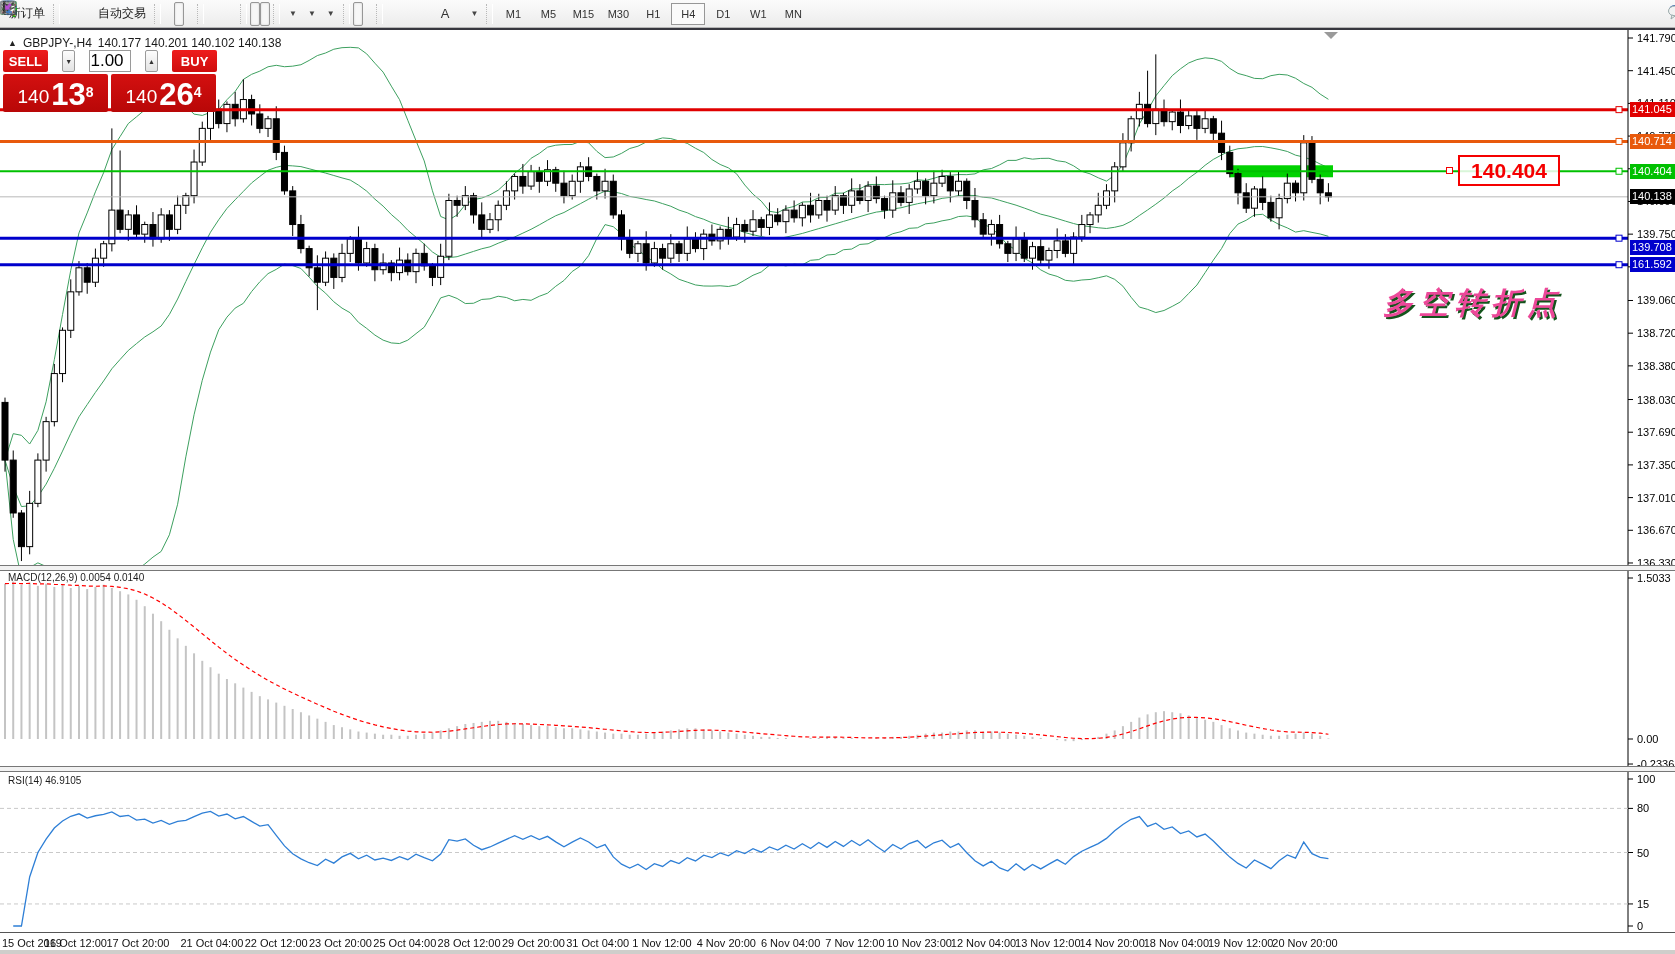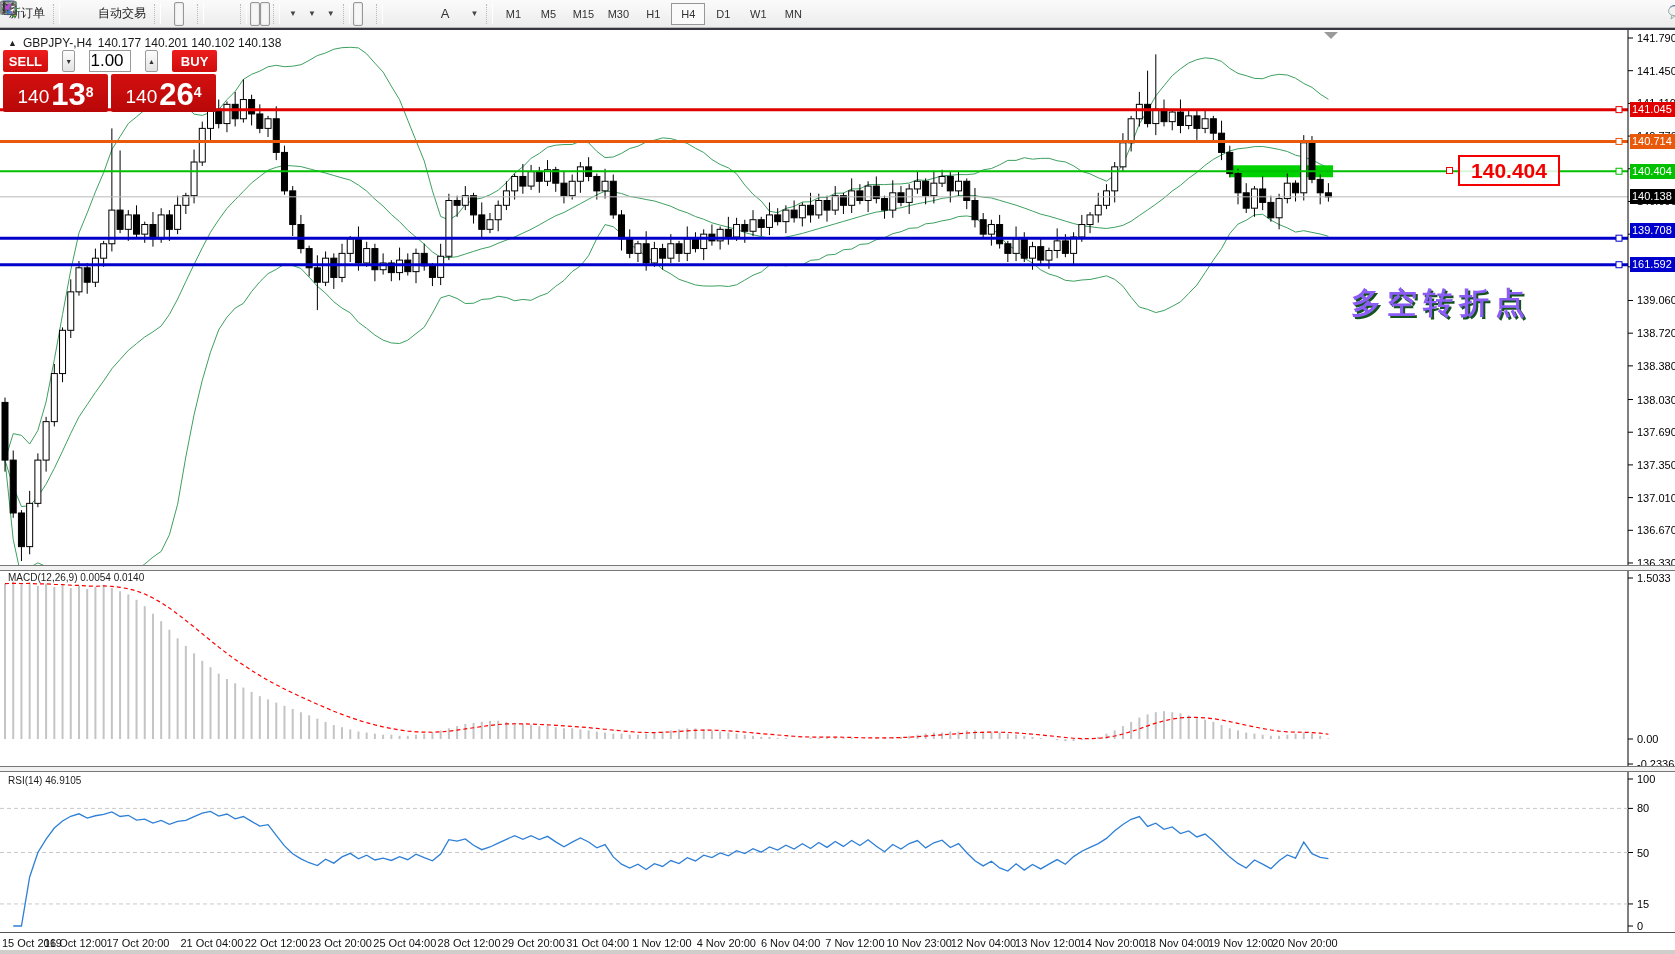--- a/index.html
+++ b/index.html
@@ -39,22 +39,22 @@
   .tp-big .pre{font-size:19px;margin-right:2px;line-height:26px;text-align:center;}
   .tp-big .big{font-size:31px;font-weight:bold;line-height:30px;}
   .tp-big .sup{font-size:14px;font-weight:bold;line-height:36px;vertical-align:top;align-self:flex-start;}
   
   .ax-box{position:absolute;left:1630px;width:45px;height:15px;color:#fff;font-size:11px;line-height:15px;
     padding-left:2px;box-sizing:border-box;}
   
   #callout{position:absolute;left:1458px;top:155px;width:98px;height:27px;border:2px solid #f50000;color:#f50000;
     font-size:21px;font-weight:bold;display:flex;align-items:center;justify-content:center;background:rgba(255,255,255,.85);}
   #callout-handle{position:absolute;left:1446px;top:167px;width:7px;height:7px;background:#fff;border:1px solid #f50000;box-sizing:border-box;}
-  #turning-point{position:absolute;left:1351px;top:283px;font-size:30px;font-weight:bold;color:#8b5cf6;
-    text-shadow:2px 2px 0 #14541c;letter-spacing:6px;white-space:nowrap;}
+  #turning-point{position:absolute;left:1383px;top:283px;font-size:30px;font-weight:bold;color:#ec4899;
+    text-shadow:2px 2px 0 #14541c;letter-spacing:6px;white-space:nowrap;font-style:italic;}
   
   .ind-label{position:absolute;left:8px;font-size:10px;color:#1c1c1c;}
   
   .splitter{position:absolute;left:0;width:1675px;height:6px;background:#f2f2f2;border-top:1px solid #777;border-bottom:1px solid #777;box-sizing:border-box;}
   
   #time-axis{position:absolute;left:0;top:933px;width:1556px;height:21px;background:#fff;}
   #time-axis .t-lbl{position:absolute;top:4px;font-size:11px;color:#111;white-space:nowrap;}
   #bottom-band{position:absolute;left:0;top:950px;width:1675px;height:4px;background:#cfcecb;}
   svg{position:absolute;left:0;top:0;}
 </style>
@@ -902,21 +902,21 @@
     <span>46.9105</span>
   </div>
 
   <div class="splitter" style="top:565px;"></div>
   <div class="splitter" style="top:766px;"></div>
 
   <div id="axis-labels">
       <div class="ax-box" style="top: 102.132px; background: rgb(224, 0, 0);">141.045</div>
       <div class="ax-box" style="top: 133.957px; background: rgb(232, 89, 12);">140.714</div>
       <div class="ax-box" style="top: 163.764px; background: rgb(0, 192, 0);">140.404</div>
-      <div class="ax-box" style="top: 223px; background: rgb(0, 0, 204);">139.708</div>
+      <div class="ax-box" style="top: 240px; background: rgb(0, 0, 204);">139.708</div>
       <div class="ax-box" style="top: 257.222px; background: rgb(0, 0, 204);">161.592</div>
       <div class="ax-box" style="top: 189.34px; background: rgb(0, 0, 0);">140.138</div>
     </div>
 
   <div id="callout-handle"></div>
   <div id="callout">140.404</div>
   <div id="turning-point">多空转折点</div>
 
   <div id="time-axis">
       <div class="t-lbl" style="left: 2px;">15 Oct 2019</div>

